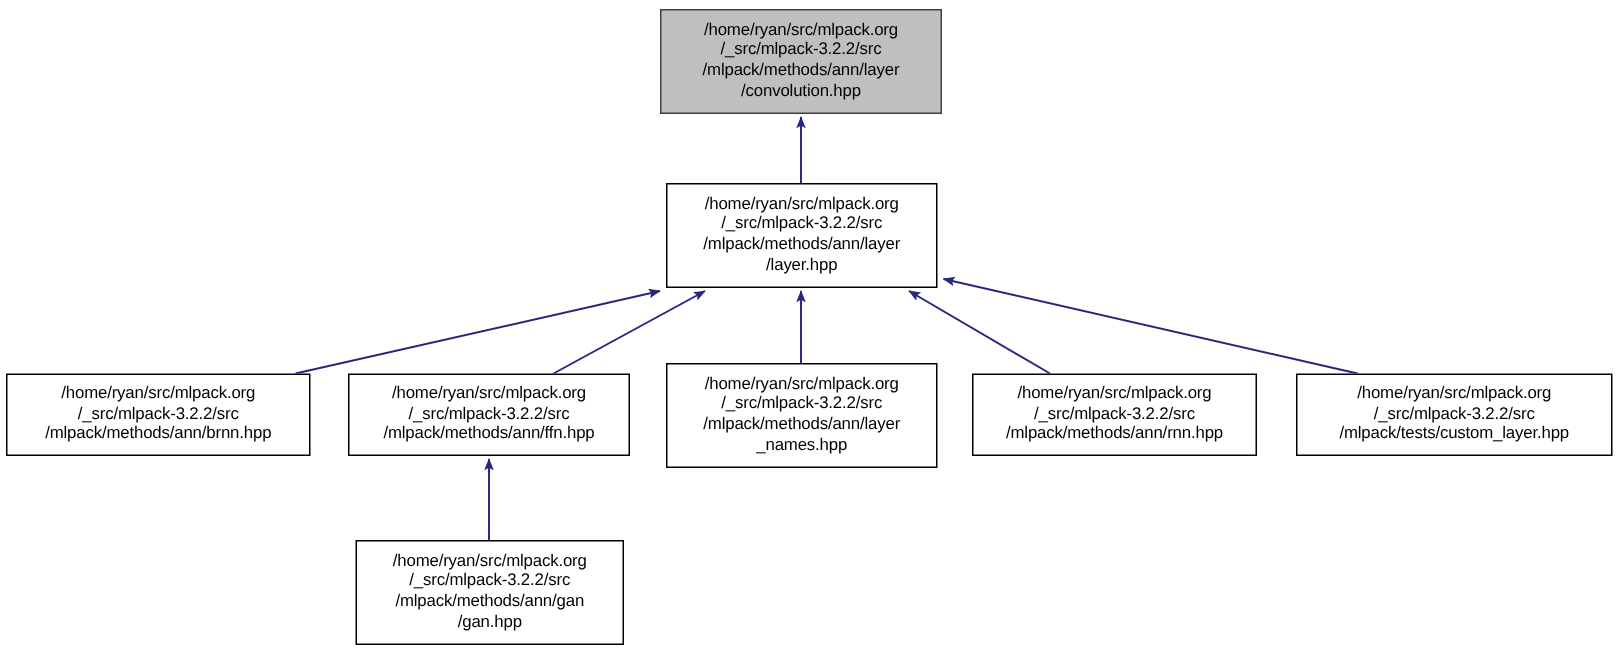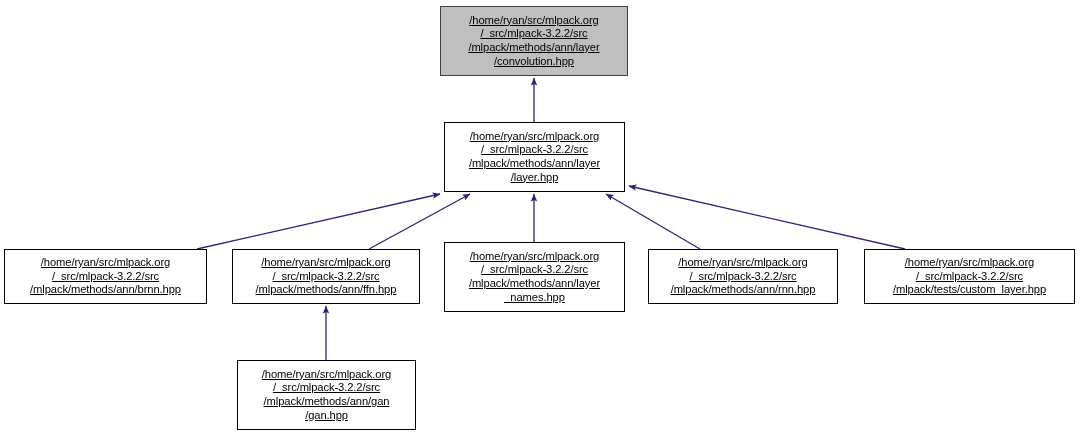--- a/index.html
+++ b/index.html
@@ -42,21 +42,20 @@
     white-space: pre-line;
     z-index: 2;
   }
   .node.highlight {
     background: #bfbfbf;
     border: 1px solid #404040;
   }
   .node-label {
     display: block;
     padding: 0 3px;
-    text-decoration: underline;
   }
 </style>
 </head>
 <body>
 
 <div id="graph">
 
   <svg id="edge-layer" viewBox="0 0 1081 437" width="1081" height="437" xmlns="http://www.w3.org/2000/svg">
     <defs>
       <marker id="arrowhead" markerWidth="9" markerHeight="9" refX="7.5" refY="3.2" orient="auto" markerUnits="userSpaceOnUse">

